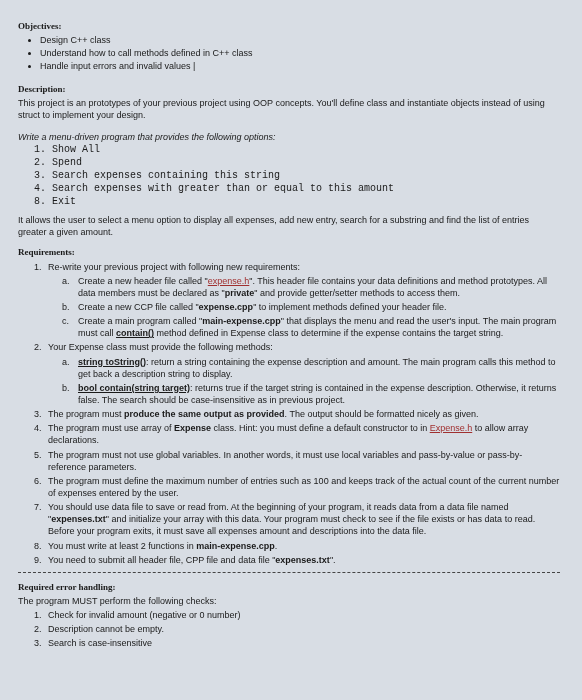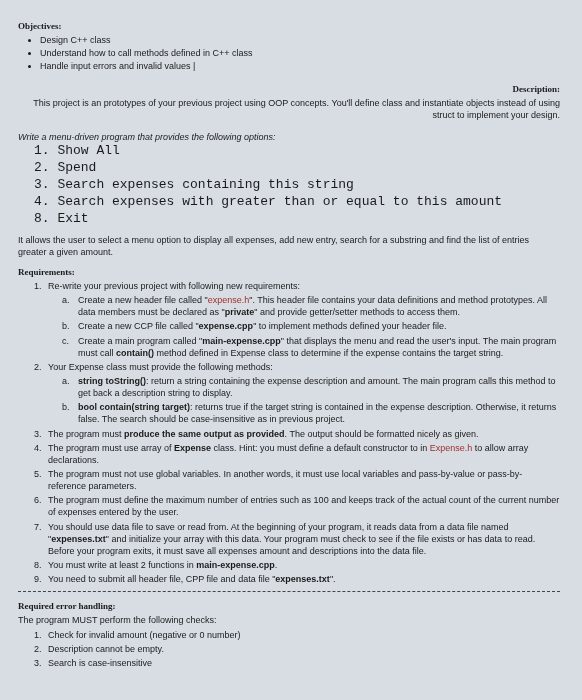--- a/index.html
+++ b/index.html
@@ -26,32 +26,31 @@
     }
     ul.bullets {
       list-style: disc;
       margin-left: 22px;
     }
     ul.bullets li {
       margin: 1px 0;
     }
     .desc-block {
       margin-top: 10px;
-      text-align: right;
     }
     .desc-block p {
       margin: 0;
     }
     .menu-intro {
       margin-top: 10px;
       font-style: italic;
     }
     .menu-list {
       font-family: "Courier New", monospace;
-      font-size: 13px;
+      font-size: 10px;
       margin-left: 16px;
       line-height: 1.3;
     }
     .after-menu {
       margin-top: 6px;
     }
     ol.numbered {
       list-style: none;
       margin-left: 16px;
     }
@@ -71,20 +70,21 @@
     ol.lettered > li {
       margin: 2px 0;
       position: relative;
       padding-left: 16px;
     }
     ol.lettered > li .let {
       position: absolute;
       left: 0;
     }
     .underline {
+      text-decoration: underline;
     }
     .bold {
       font-weight: bold;
     }
     .dashed-sep {
       border: none;
       border-top: 1px dashed #444;
       margin: 6px 0 3px 0;
     }
     .red {

